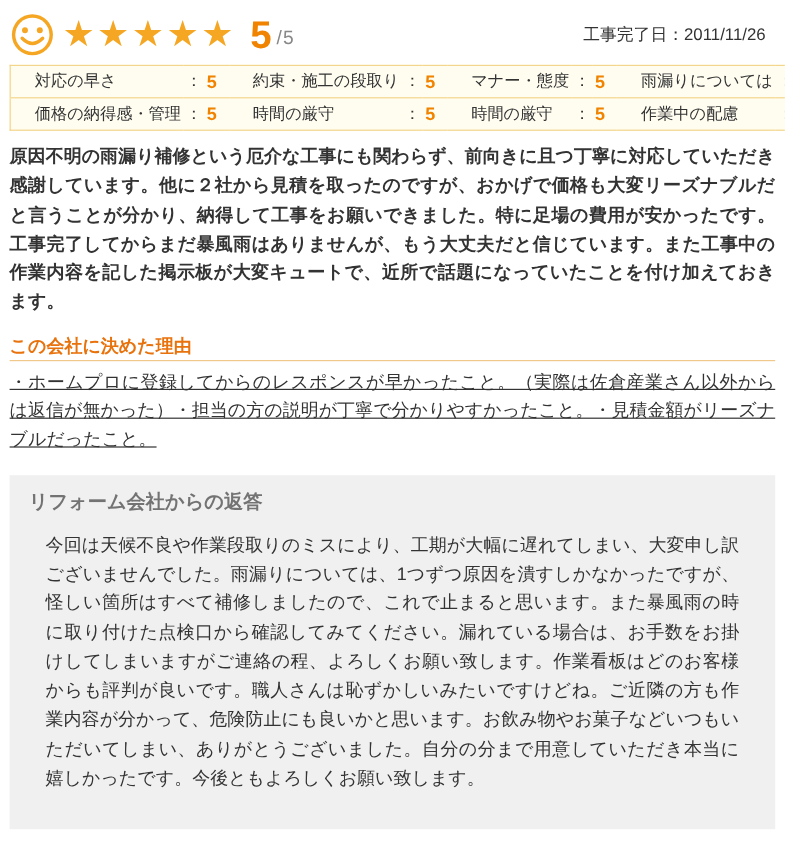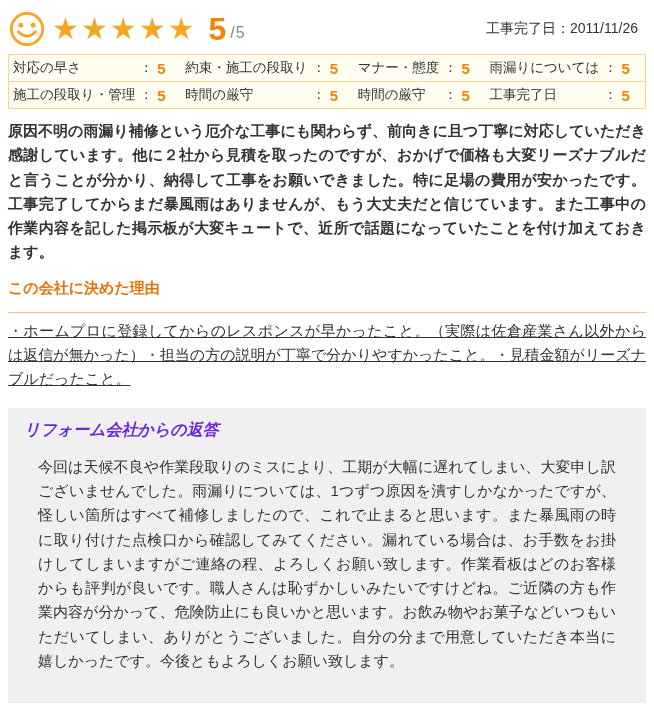--- a/index.html
+++ b/index.html
@@ -74,21 +74,21 @@
     border: 1px solid #f3d58b;
     margin-bottom: 10px;
   }
   .score-table td {
     padding: 4px 2px;
     font-size: 13.5px;
     color: #333333;
     white-space: nowrap;
   }
   .score-table tr + tr td { border-top: 1px solid #f3d58b; }
-  td.lbl { padding-left: 4px; margin-top: 47px; }
+  td.lbl { padding-left: 20px; margin-top: 47px; }
   td.colon { text-align: center; width: 18px; color: #333; }
   td.val {
     color: #f08300;
     font-weight: bold;
     font-size: 15px;
     width: 26px;
     text-align: left;
     padding-right: 10px;
   }
 
@@ -100,42 +100,41 @@
     margin: 0 0 14px 0;
     text-align: justify;
     font-weight: bold;
   }
   .section-head {
     color: #e8720c;
     font-size: 15px;
     font-weight: bold;
     margin: 0 0 4px 0;
     border-bottom: 1px solid #f0c98a;
-    padding-bottom: 14px;
+    padding-bottom: 2px;
   }
   .reason-body {
     font-size: 15px;
     line-height: 1.62;
     color: #333333;
     margin: 6px 0 16px 0;
     text-align: justify;
     text-decoration: underline;
   }
 
   
   .reply-box {
     background: #f0f0f0;
     padding: 12px 16px 16px 16px;
   }
   .reply-title {
     font-size: 16px;
     font-weight: bold;
-    color: #6d28d9;
+    color: #737373;
     margin: 0 0 8px 0;
-    font-style: italic;
   }
   .reply-body {
     font-size: 15px;
     line-height: 1.62;
     color: #333333;
     margin: 14px;
     text-align: justify;
   }
 </style>
 </head>
@@ -180,33 +179,33 @@
 
       <td class="lbl">マナー・態度</td>
       <td class="colon">：</td>
       <td class="val">5</td>
 
       <td class="lbl">雨漏りについては</td>
       <td class="colon">：</td>
       <td class="val">5</td>
     </tr>
     <tr>
-      <td class="lbl">施工の段取り・管理</td>
+      <td class="lbl">価格の納得感・管理</td>
       <td class="colon">：</td>
       <td class="val">5</td>
 
       <td class="lbl">時間の厳守</td>
       <td class="colon">：</td>
       <td class="val">5</td>
 
       <td class="lbl">時間の厳守</td>
       <td class="colon">：</td>
       <td class="val">5</td>
 
-      <td class="lbl">工事完了日</td>
+      <td class="lbl">作業中の配慮</td>
       <td class="colon">：</td>
       <td class="val">5</td>
     </tr>
   </tbody>
     </table>
 
   <p class="review-body">原因不明の雨漏り補修という厄介な工事にも関わらず、前向きに且つ丁寧に対応していただき感謝しています。他に２社から見積を取ったのですが、おかげで価格も大変リーズナブルだと言うことが分かり、納得して工事をお願いできました。特に足場の費用が安かったです。工事完了してからまだ暴風雨はありませんが、もう大丈夫だと信じています。また工事中の作業内容を記した掲示板が大変キュートで、近所で話題になっていたことを付け加えておきます。</p>
 
   <div class="section-head">この会社に決めた理由</div>
   <p class="reason-body">・ホームプロに登録してからのレスポンスが早かったこと。（実際は佐倉産業さん以外からは返信が無かった）・担当の方の説明が丁寧で分かりやすかったこと。・見積金額がリーズナブルだったこと。</p>

